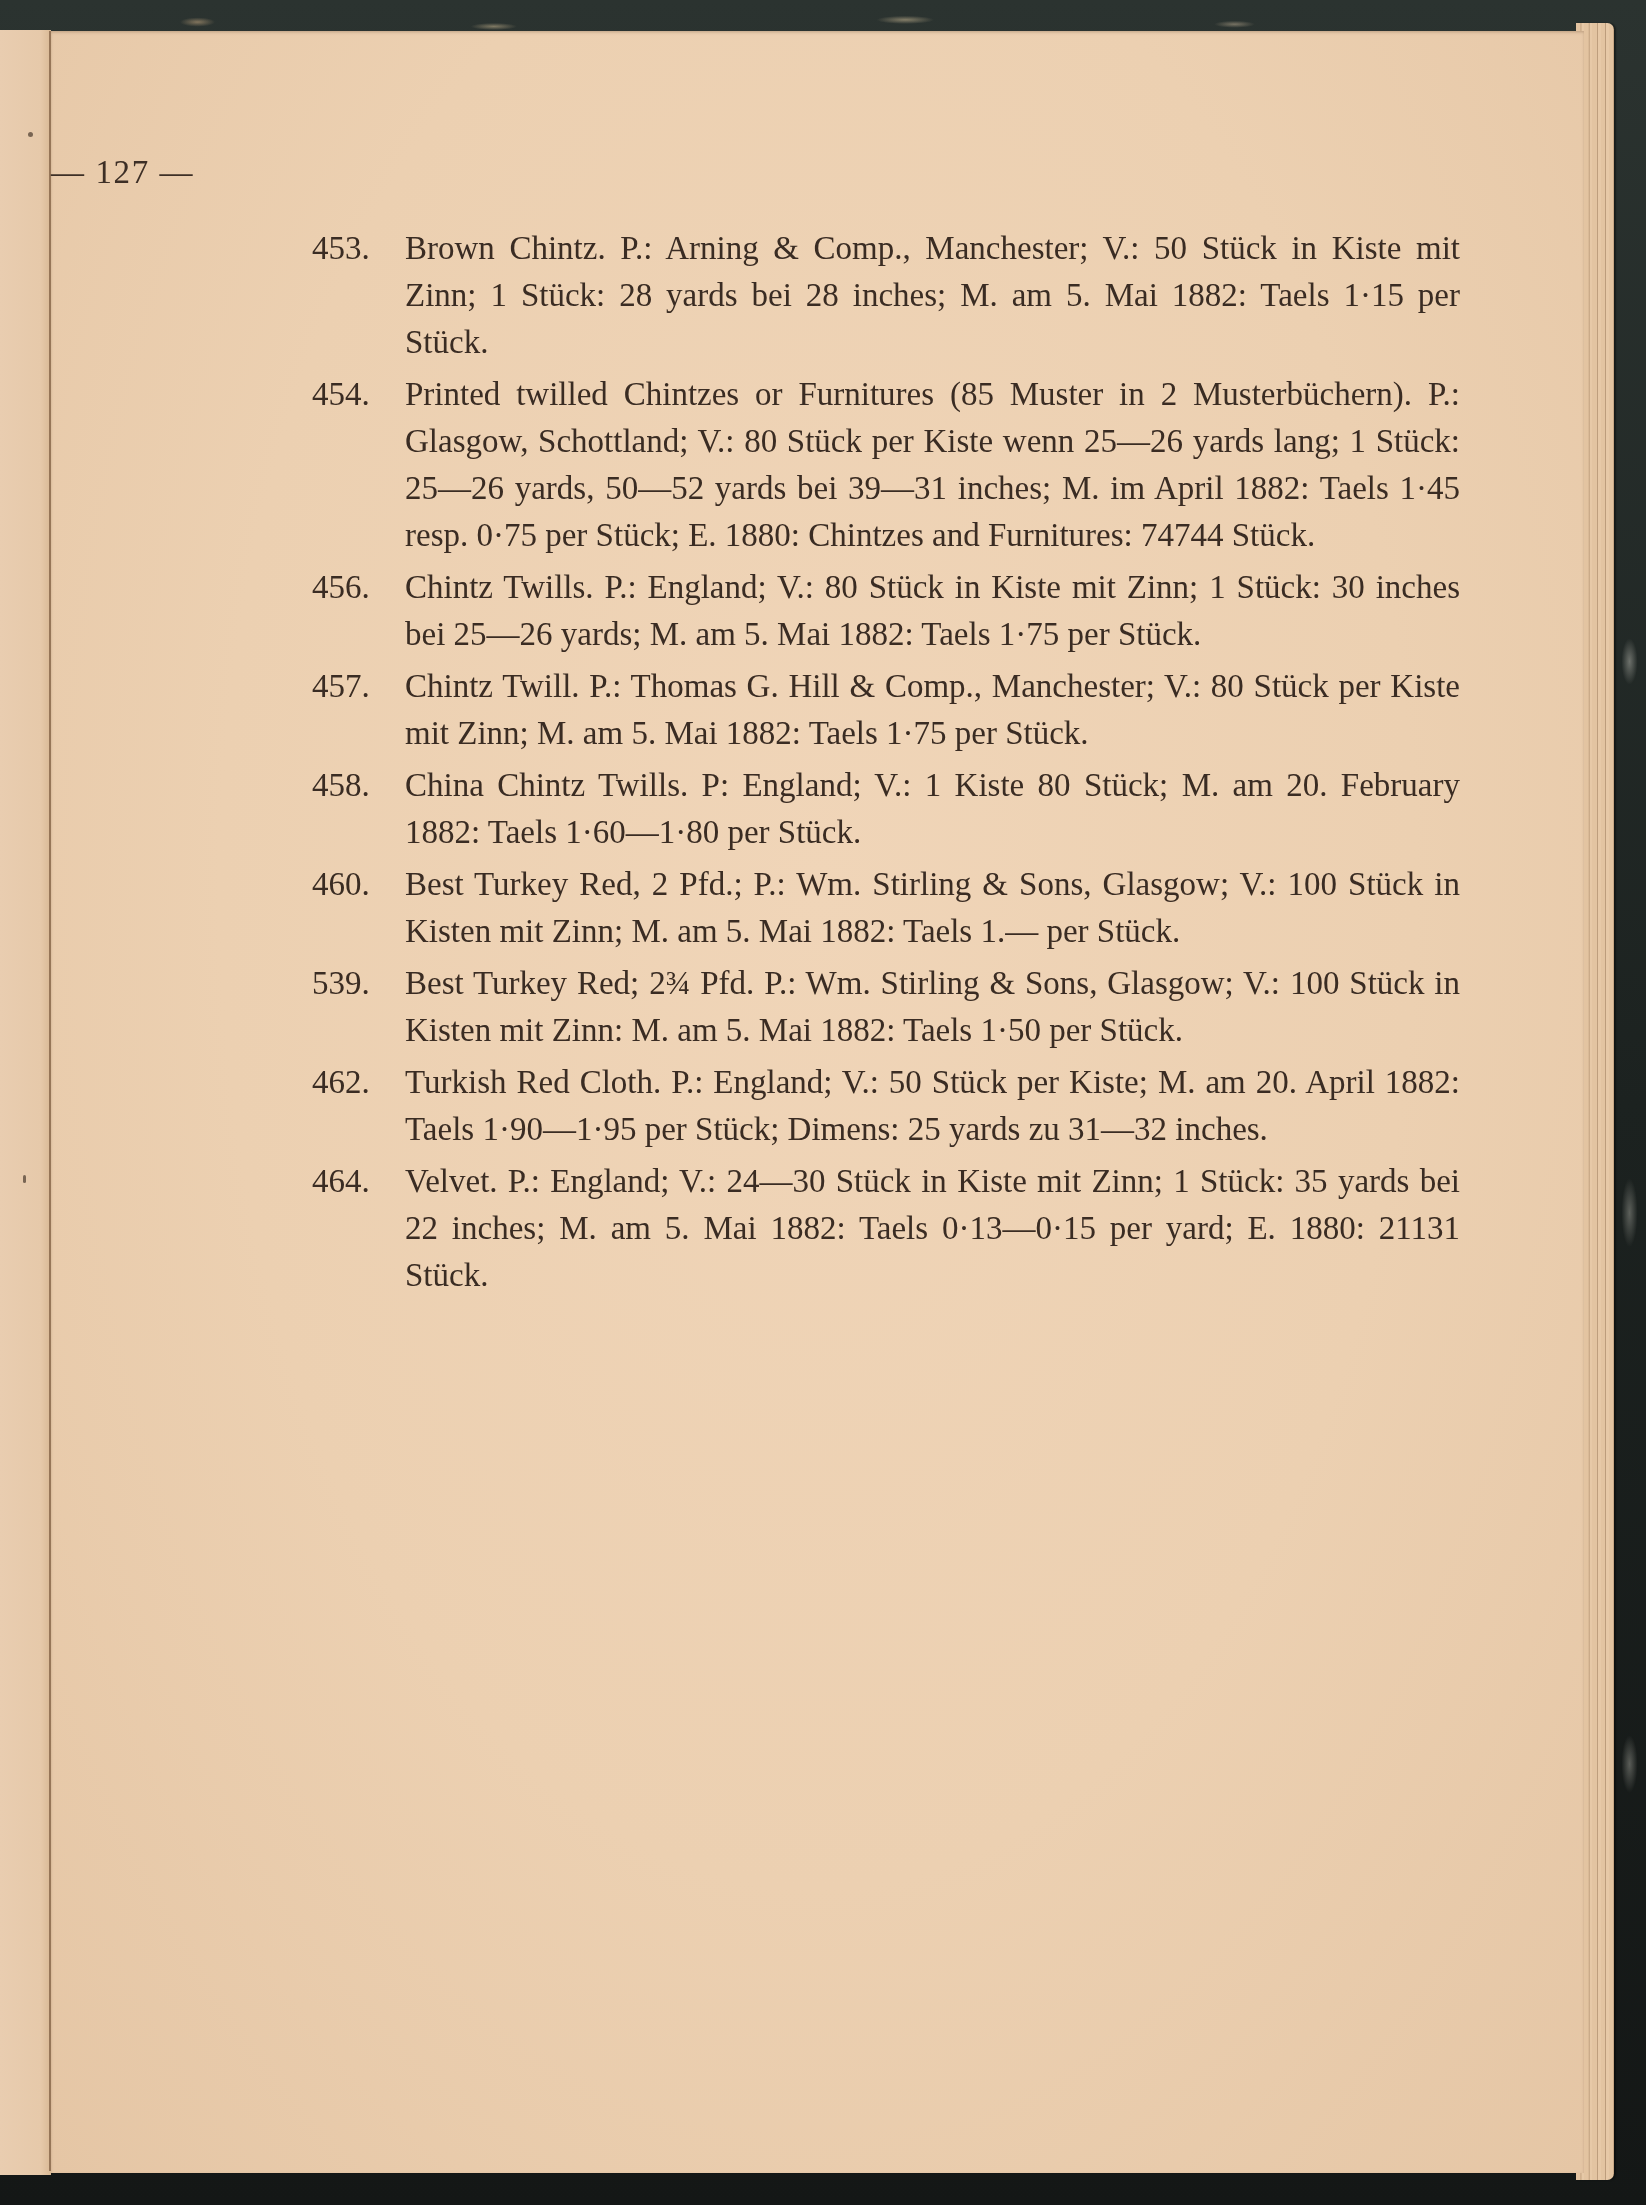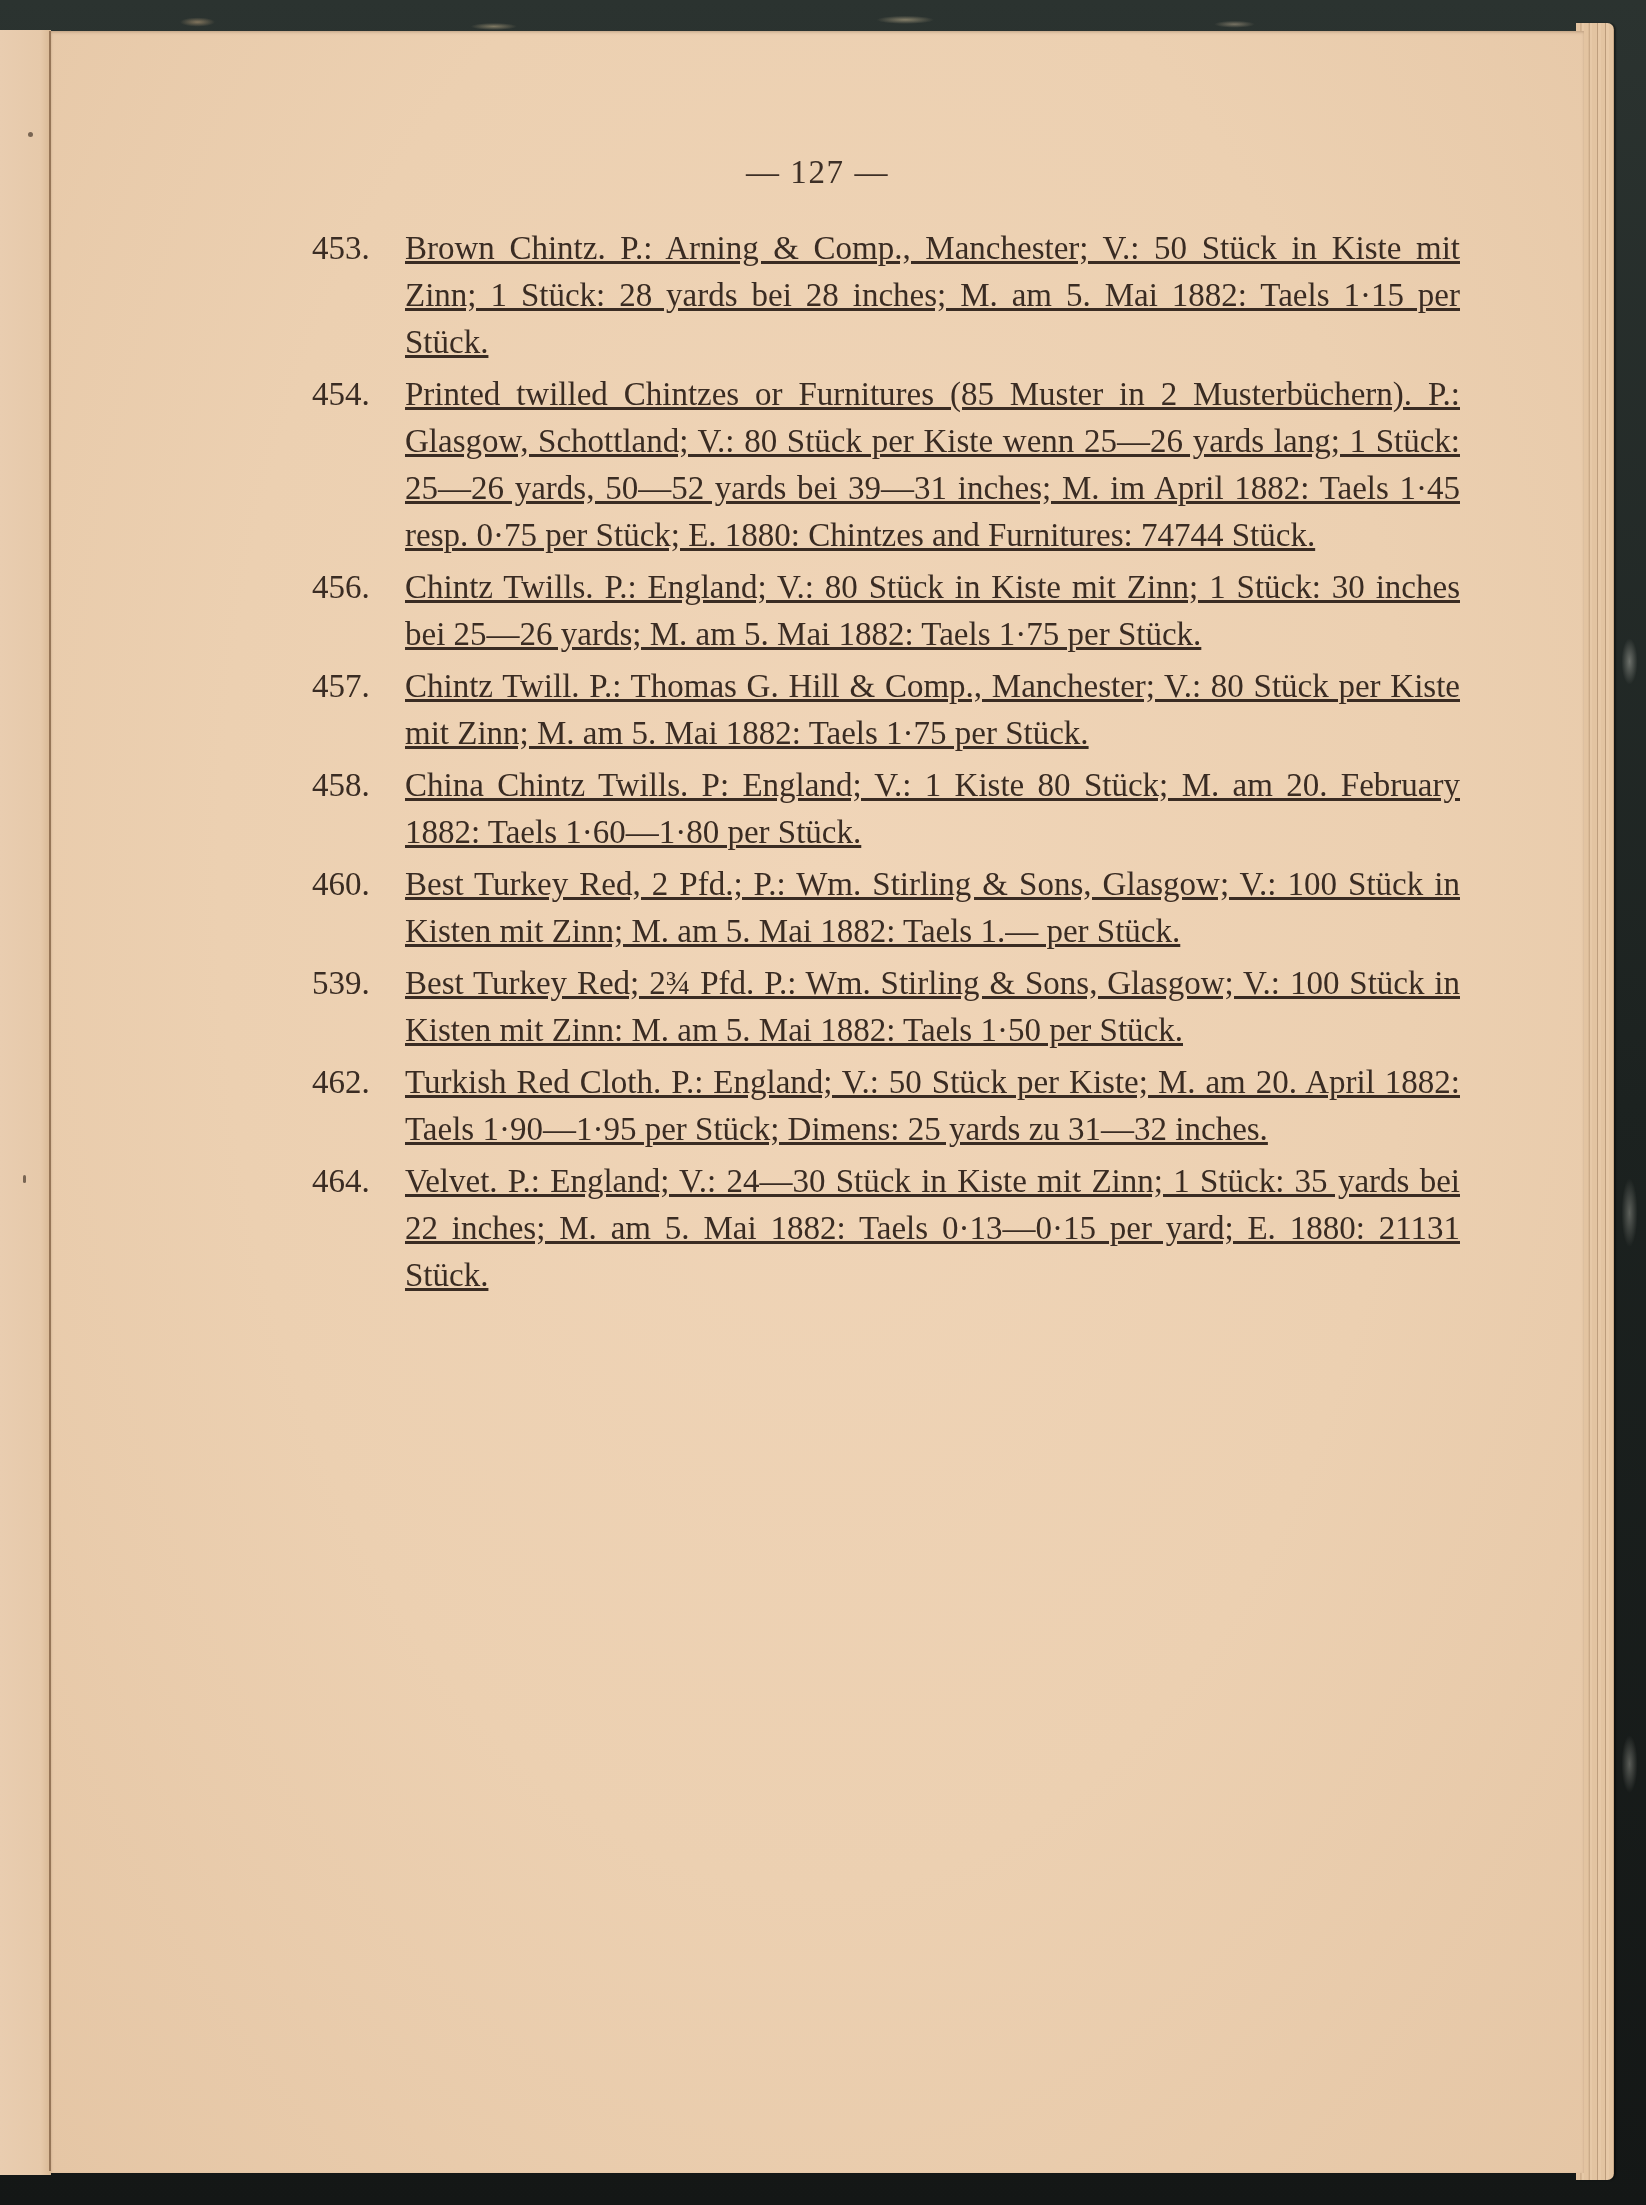--- a/index.html
+++ b/index.html
@@ -67,21 +67,21 @@
     height: 2142px;
     background:
       radial-gradient(ellipse at 50% 40%, #f0d5b8 0%, #ecd0b1 55%, #e5c6a5 100%);
     box-shadow: inset 0 1.6px 2.5px rgba(90,60,30,0.25);
   }
   .page-number {
     position: absolute;
     left: 0;
     width: 100%;
     top: 123px;
-    text-align: center;
+    text-align: left;
     font-size: 33px;
     color: #3d2f26;
     letter-spacing: 1.6px;
   }
   .entries {
     position: absolute;
     left: 218px;
     top: 194px;
     width: 1148px;
     color: #3a2c23;
@@ -98,21 +98,20 @@
   }
   .entry-number {
     position: absolute;
     left: 0;
     top: 0;
     width: 82px;
     color: #3a2c23;
   }
   .entry-text {
     display: block;
-    text-decoration: underline;
   }
   .speck {
     position: absolute;
     width: 5px;
     height: 5px;
     border-radius: 50%;
     background: #4a3a2e;
     opacity: 0.7;
   }
 </style>

